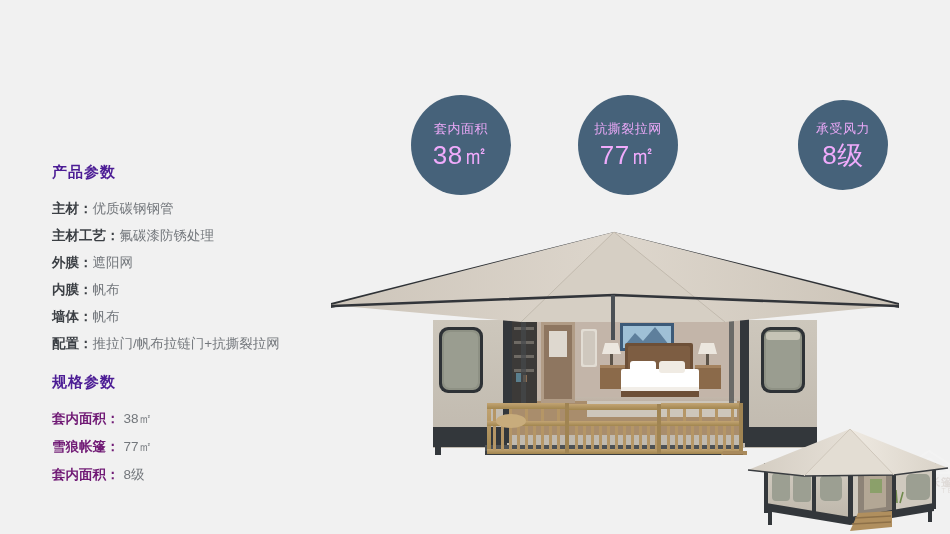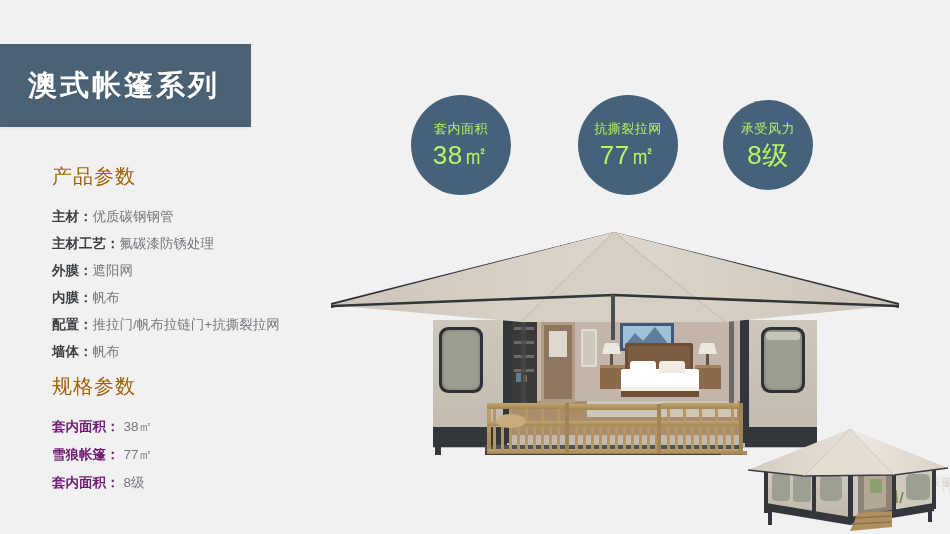--- a/index.html
+++ b/index.html
@@ -20,47 +20,47 @@
   }
   .title-banner-text{
     color:#ffffff;font-size:29px;font-weight:bold;letter-spacing:3px;
     margin-left:28px;white-space:nowrap;
     text-shadow:0 1px 1px rgba(0,0,0,.15);
   }
 
   
   .spec-panel{position:absolute;left:52px;top:163px;width:300px;}
   .section-title{
-    color:#a16207;font-size:20px;font-weight:normal;letter-spacing:1px;
+    color:#4c1d95;font-size:15px;font-weight:bold;letter-spacing:1px;
     margin:0 0 13px 0;
   }
   .spec-row{
     font-size:13.5px;line-height:27px;white-space:nowrap;color:#6e7277;
   }
   .spec-label{color:#3b3f44;font-weight:bold;margin-top:44px;}
   .spec-value{color:#73777c;}
 
   .spec-panel-2{position:absolute;left:52px;top:373px;width:300px;}
   .spec-row-2{
     font-size:13.5px;line-height:28px;white-space:nowrap;color:#6e7277;
   }
   .spec-row-2 .spec-label{color:#701a75;font-weight:bold;}
   .spec-row-2 .spec-value{color:#73777c;padding-left:4px;}
 
   
   .badge{
     position:absolute;border-radius:50%;
-    background:#46627a;color:#bef264;
+    background:#46627a;color:#f0abfc;
     display:flex;flex-direction:column;align-items:center;justify-content:center;
   }
   .badge-label{font-size:13px;letter-spacing:.5px;line-height:1;margin-bottom:7px;opacity:.96;}
   .badge-value{font-size:26px;line-height:1;letter-spacing:.5px;font-weight:400;}
   #badge-1{left:411px;top:95px;width:100px;height:100px;}
   #badge-2{left:578px;top:95px;width:100px;height:100px;}
-  #badge-3{left:723px;top:100px;width:90px;height:90px;}
+  #badge-3{left:798px;top:100px;width:90px;height:90px;}
 
   
   .tent-main{position:absolute;left:325px;top:205px;width:600px;height:250px;}
   .tent-svg{position:absolute;left:0;top:0;}
 
   
   .tent-small{position:absolute;left:742px;top:415px;width:208px;height:119px;}
   .tent-small-svg{position:absolute;left:0;top:0;}
 
   .watermark{
@@ -74,44 +74,41 @@
   .wm-sub{
     position:absolute;left:0;top:38px;width:112px;text-align:center;
     font-size:7px;color:#7a5a4a;letter-spacing:2px;
   }
 </style>
 </head>
 <body>
 
 <div class="page">
 
-  <div class="title-banner">
-    <div class="title-banner-text">澳式帐篷系列</div>
-  </div>
 
   <div class="spec-panel">
     <div class="section-title">产品参数</div>
 
     <div class="spec-row">
       <span class="spec-label">主材：</span><span class="spec-value">优质碳钢钢管</span>
     </div>
     <div class="spec-row">
       <span class="spec-label">主材工艺：</span><span class="spec-value">氟碳漆防锈处理</span>
     </div>
     <div class="spec-row">
       <span class="spec-label">外膜：</span><span class="spec-value">遮阳网</span>
     </div>
     <div class="spec-row">
       <span class="spec-label">内膜：</span><span class="spec-value">帆布</span>
     </div>
     <div class="spec-row">
+      <span class="spec-label">墙体：</span><span class="spec-value">帆布</span>
+    </div>
+    <div class="spec-row">
       <span class="spec-label">配置：</span><span class="spec-value">推拉门/帆布拉链门+抗撕裂拉网</span>
-    </div>
-    <div class="spec-row">
-      <span class="spec-label">墙体：</span><span class="spec-value">帆布</span>
     </div>
   </div>
 
   <div class="spec-panel-2">
     <div class="section-title">规格参数</div>
 
     <div class="spec-row-2">
       <span class="spec-label">套内面积：</span><span class="spec-value">38㎡</span>
     </div>
     <div class="spec-row-2">

